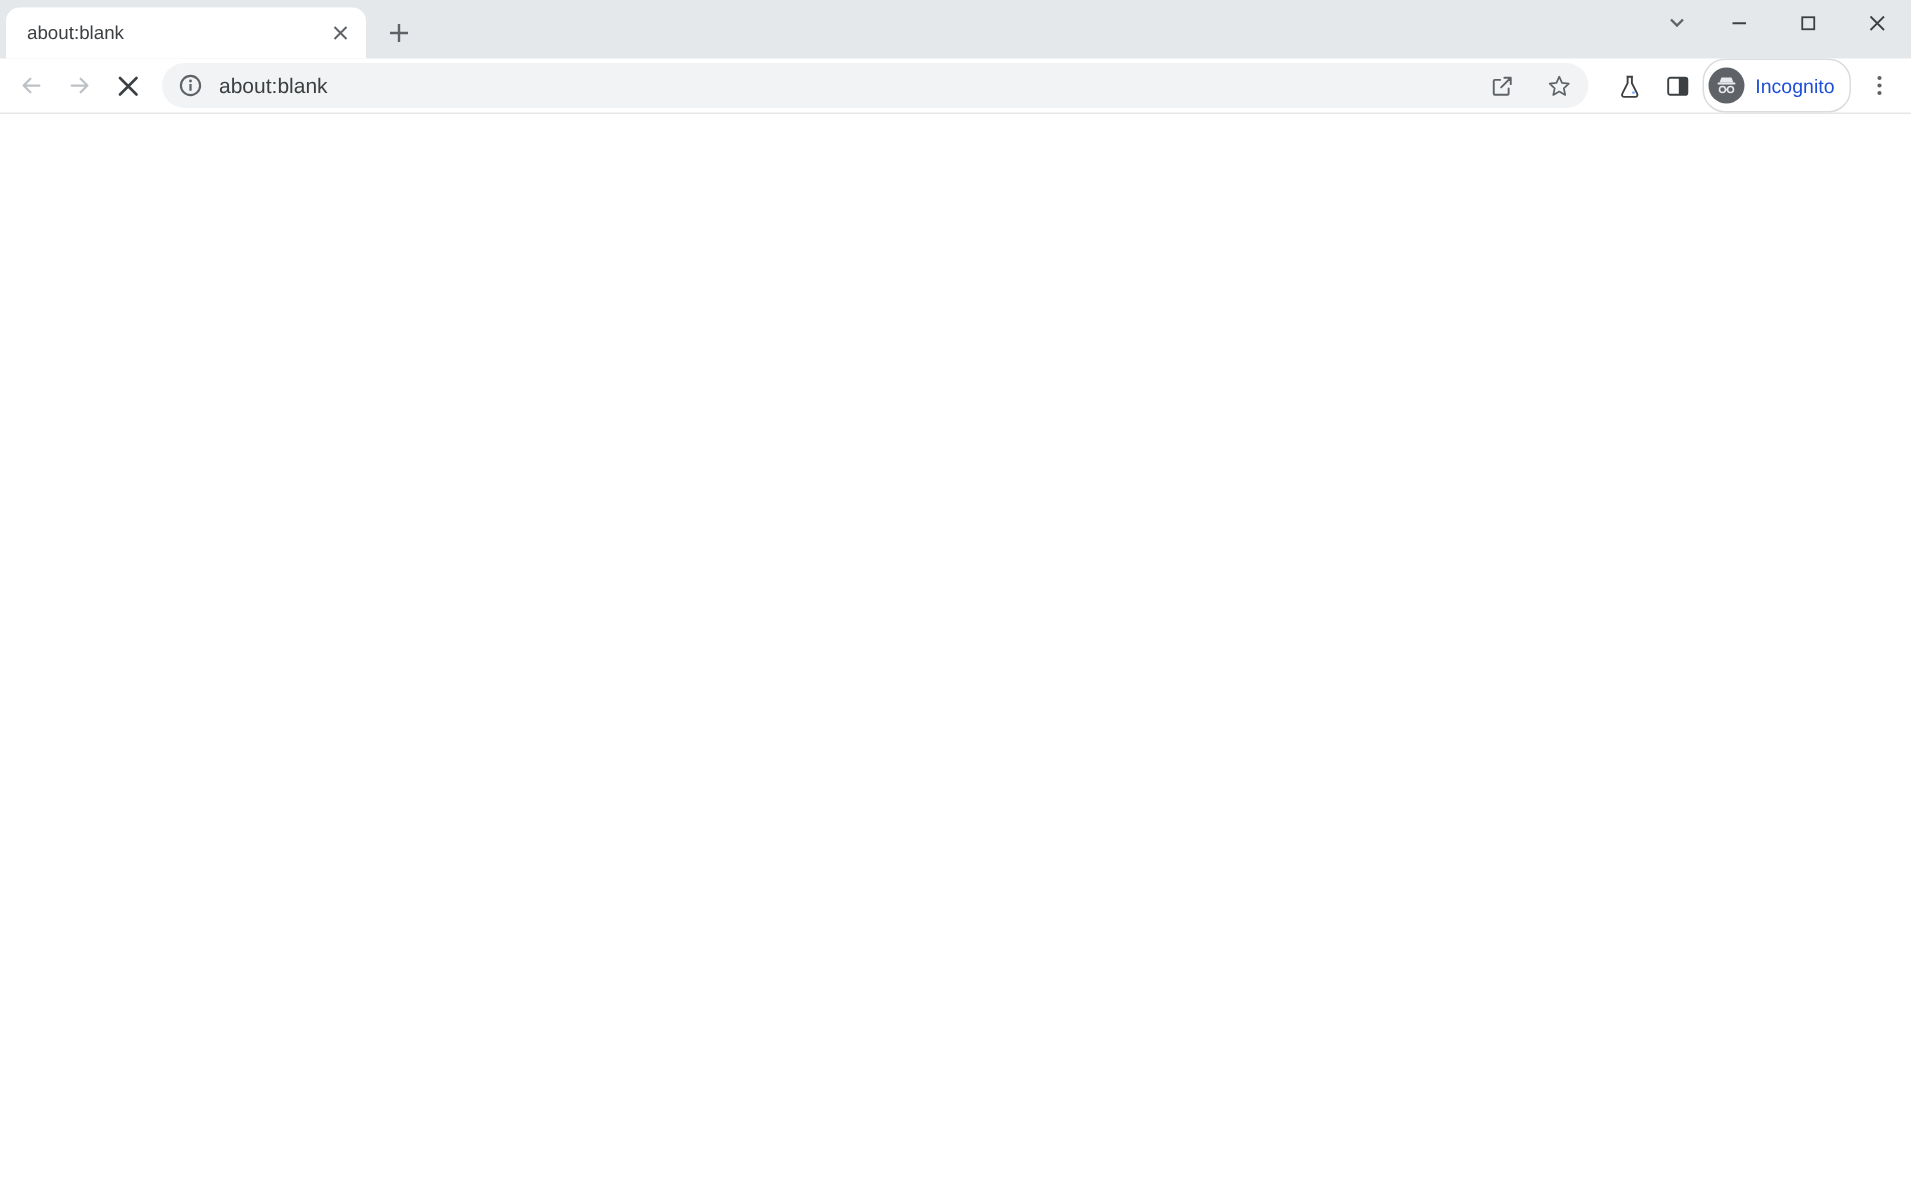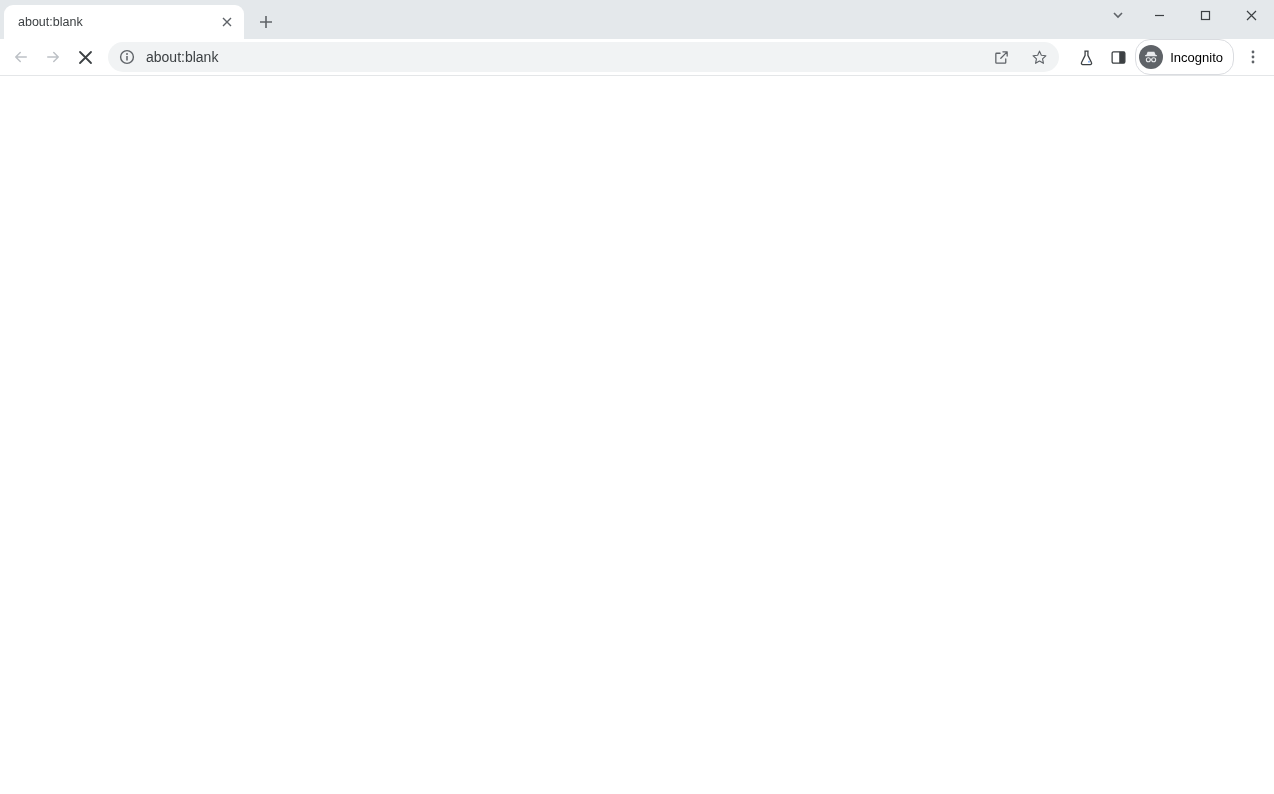--- a/index.html
+++ b/index.html
@@ -102,21 +102,21 @@
     .ext-btn {
       width: 30px; height: 30px; border-radius: 4px;
       display: flex; align-items: center; justify-content: center;
       cursor: pointer; color: #3c4043;
     }
     
     .incognito-chip {
       display: flex; align-items: center; gap: 7px;
       height: 36px; padding: 0 10px 0 3px;
       border: 1px solid #dadce0; border-radius: 15px;
-      font-size: 13px; color: #000000;
+      font-size: 13px; color: #1d4ed8;
       cursor: pointer;
     }
     .incognito-avatar {
       width: 24px; height: 24px; border-radius: 50%;
       background: #5f6368;
       display: flex; align-items: center; justify-content: center;
     }
     
     .menu-btn {
       width: 30px; height: 30px; border-radius: 50%;

